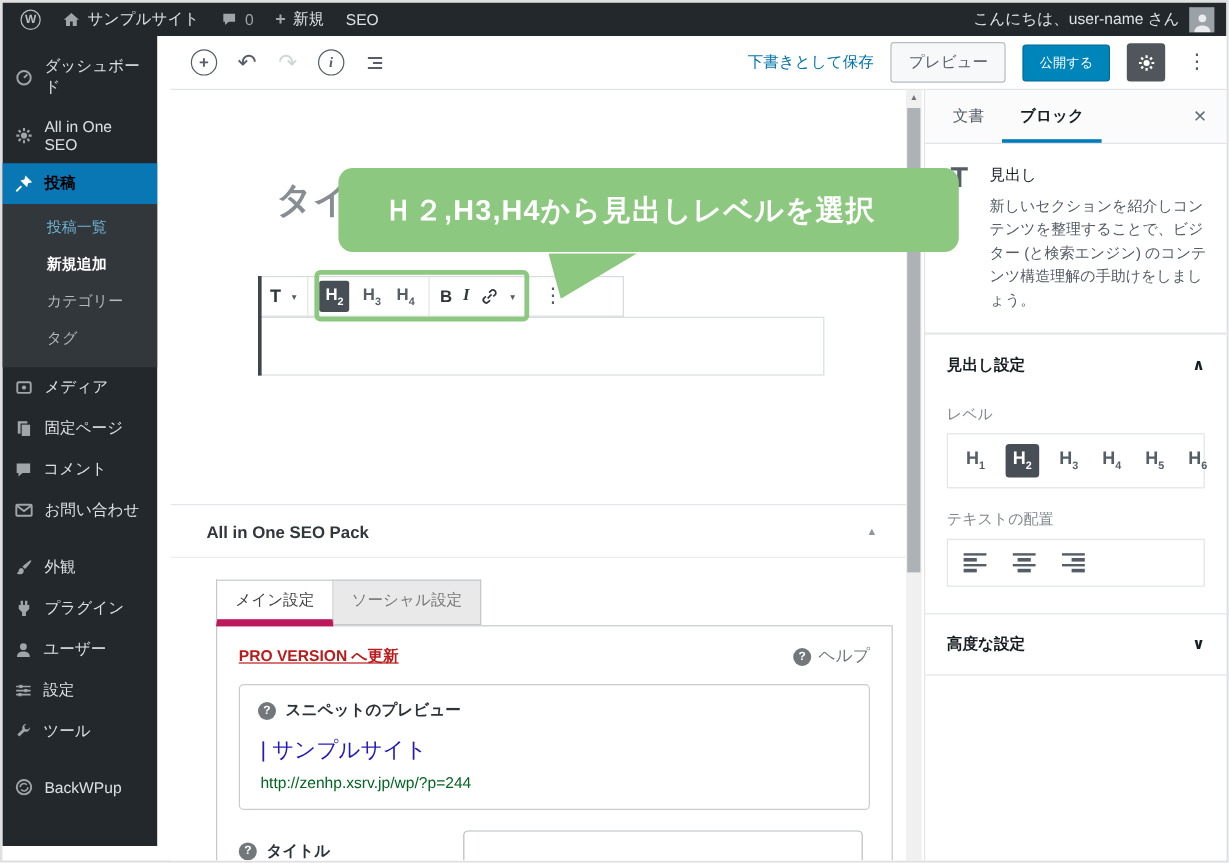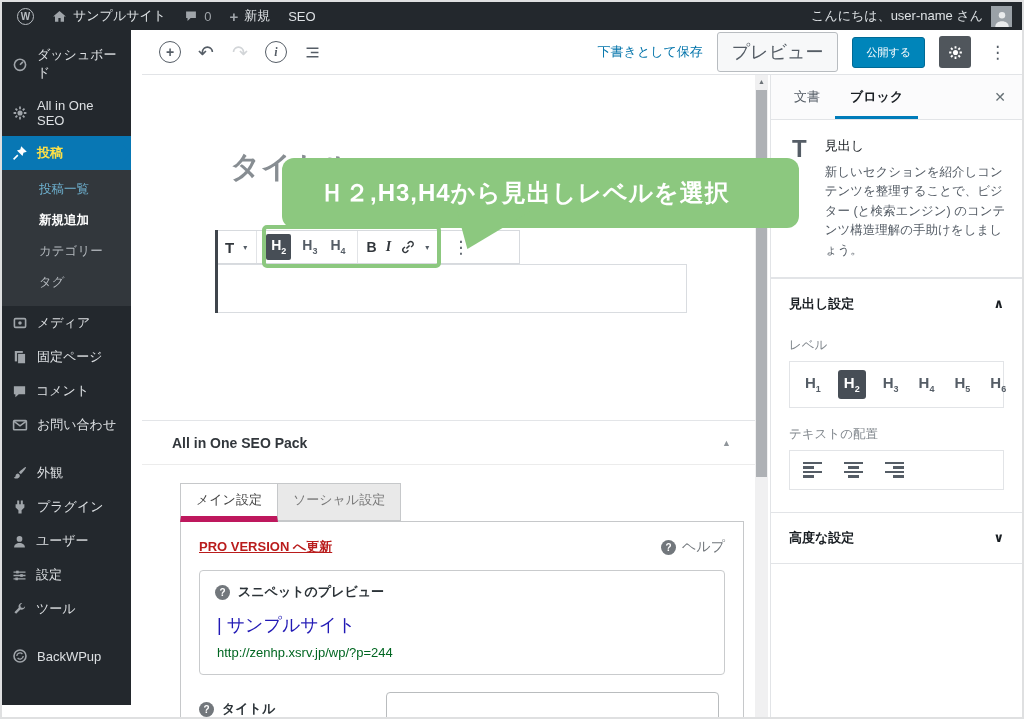--- a/index.html
+++ b/index.html
@@ -19,21 +19,21 @@
   .ab-right { margin-left:auto; display:flex; align-items:center; gap:8px; padding-right:4px; }
   .avatar { width:21px; height:21px; background:#9aa1a7; display:inline-flex; align-items:flex-end; justify-content:center; overflow:hidden; }
 
   svg { display:block; }
 
   
   .sidemenu { position:absolute; left:0; top:28px; width:129px; bottom:12px; background:#23282d;
     z-index:40; color:#dde0e3; font-size:13px; padding-top:8px; }
   .mi { display:flex; align-items:center; gap:9px; padding:8px 8px 8px 10px; position:relative; cursor:pointer; }
   .mi .ic { color:#a0a5aa; display:inline-flex; flex:none; }
-  .mi.active { background:#0877b4; color:#fde047; font-weight:bold; }
+  .mi.active { background:#0877b4; color:#000000; font-weight:bold; }
   .mi.active .ic { color:#fff; }
   .mi.active::after { content:""; position:absolute; right:-8px; top:50%; margin-top:-8px;
     border:8px solid transparent; border-left-color:#0877b4; }
   .submenu { background:#32373c; padding:4px 0 8px; }
   .smi { padding:7px 10px 7px 37px; color:#b4b9be; font-size:12.5px; cursor:pointer; }
   .smi.hoverish { color:#6fb3d2; }
   .smi.current { color:#fff; font-weight:bold; }
   .menugap { height:14px; }
 
   
@@ -43,21 +43,21 @@
     padding:0 12px; gap:6px; background:#fff; position:relative; z-index:20; }
   .circle-btn { width:22px; height:22px; border:1.6px solid #555d66; border-radius:50%;
     display:inline-flex; align-items:center; justify-content:center; font-size:14px; line-height:1;
     color:#555d66; cursor:pointer; margin:0 5px; font-weight:bold; }
   .hd-ic { font-size:19px; color:#555d66; margin:0 6px; cursor:pointer; line-height:1; }
   .hd-ic.disabled { color:#d2d5d8; cursor:default; }
   .info-btn { font-family:"Liberation Serif","DejaVu Serif",serif; font-style:italic; font-size:12px; }
   .edhead-right { margin-left:auto; display:flex; align-items:center; gap:14px; }
   .save-draft { color:#0073aa; font-size:13px; cursor:pointer; }
   .btn-preview { background:#f7f8f9; border:1px solid #b8bcc0; border-radius:3px; color:#555d66;
-    font-size:18px; padding:7px 14px; cursor:pointer; }
+    font-size:13px; padding:7px 14px; cursor:pointer; }
   .btn-publish { background:#0085ba; border:1px solid #006a95; border-radius:3px; color:#ffffff;
     font-size:11px; padding:7px 13px; cursor:pointer; }
   .btn-gear { width:32px; height:32px; background:#50565c; border-radius:3px; display:inline-flex;
     align-items:center; justify-content:center; color:#fff; cursor:pointer; }
   .dots-v { font-size:17px; color:#555d66; cursor:pointer; padding:0 4px; letter-spacing:0; }
 
   .edbody { position:absolute; top:45px; left:0; right:0; bottom:0; }
 
   
   .canvas { position:absolute; left:0; top:0; width:613px; bottom:0; background:#fff; overflow:hidden; }
@@ -74,21 +74,21 @@
   .hb sub { font-size:9px; }
   .hb.active { background:#474e56; color:#fff; padding:4px 5px; }
   .fmt { font-size:14px; font-weight:bold; color:#32373c; cursor:pointer; }
   .fmt.italic { font-family:"Liberation Serif","DejaVu Serif",serif; font-style:italic; }
   .green-box { position:absolute; left:120px; top:150px; width:179px; height:43px;
     border:4px solid #8cc87f; border-radius:5px; z-index:30; }
   .block-edit { position:absolute; left:73px; top:189px; width:472px; height:49px;
     border:1px solid #d9dce0; background:#fff; z-index:3; cursor:text; }
 
   
-  .tooltip { position:absolute; left:140px; top:128px; width:517px; height:70px; background:#8cc87f;
+  .tooltip { position:absolute; left:140px; top:110px; width:517px; height:70px; background:#8cc87f;
     border-radius:12px; z-index:44; display:flex; align-items:center; padding-left:38px;
     color:#fff; font-weight:bold; font-size:24px; letter-spacing:1px; }
   .tooltip-tail { position:absolute; left:315px; top:181px; width:74px; height:38px; background:#8cc87f;
     clip-path:polygon(0 0, 100% 0, 14% 100%); z-index:44; }
 
   
   .metabox { position:absolute; left:0; top:345px; width:613px; border-top:1px solid #e3e5e8; background:#fff; }
   .mb-head { display:flex; align-items:center; justify-content:space-between;
     padding:14px 24px 13px 30px; border-bottom:1px solid #ececec; }
   .mb-title { font-size:14px; font-weight:bold; color:#32373c; }

